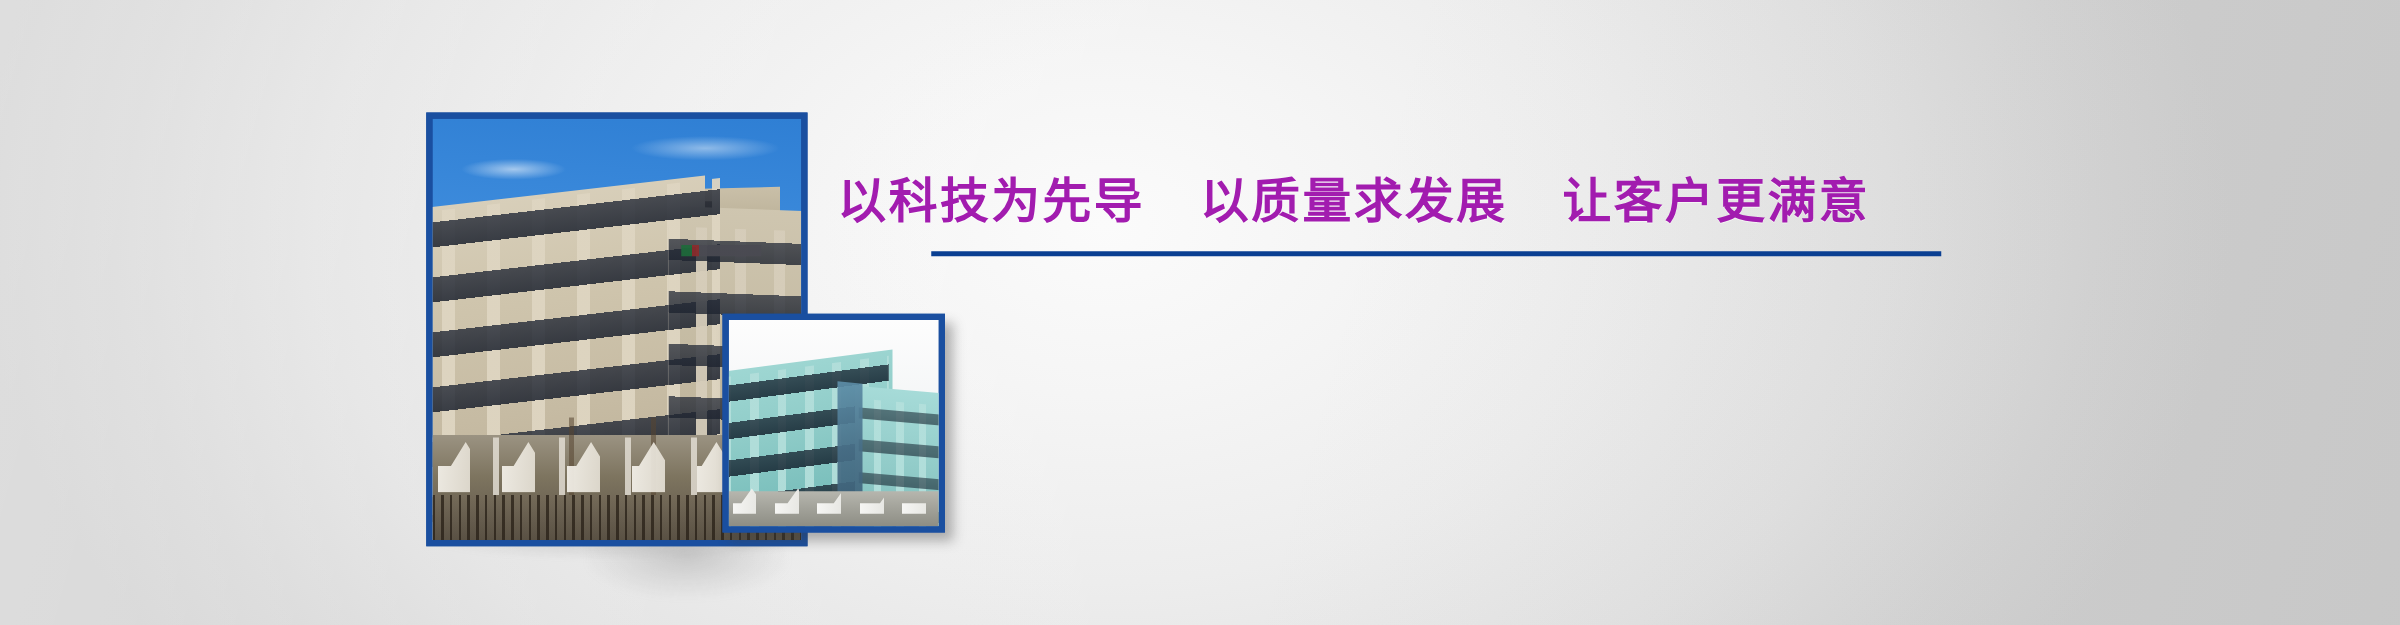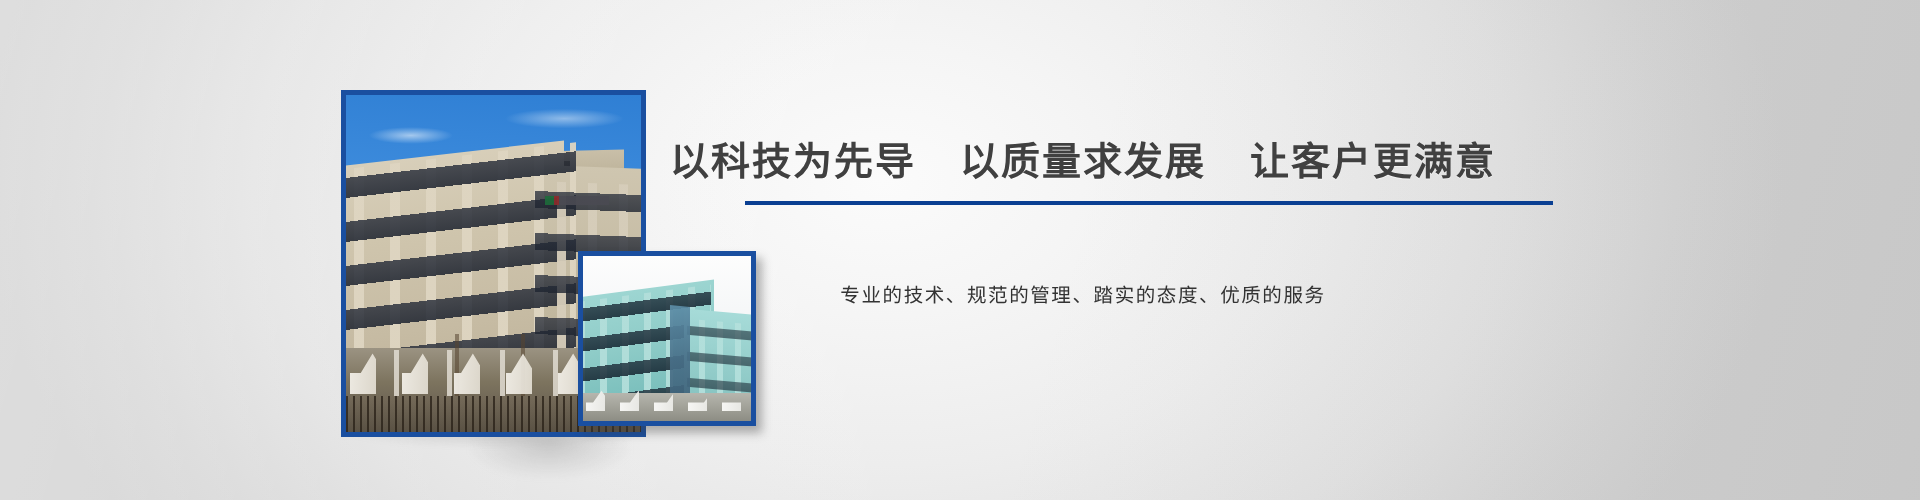--- a/index.html
+++ b/index.html
@@ -269,21 +269,21 @@
   }
   .headline {
     position:absolute;
     left:0; top:142px;
     width:966px;
     text-align:center;
     font-size:39px;
     line-height:1.0;
     font-weight:700;
     letter-spacing:2px;
-    color:#404040;
+    color:#a21caf;
     white-space:nowrap;
     text-shadow:0 1px 0 rgba(255,255,255,0.55);
   }
   .headline .seg { display:inline-block; }
   .headline .gap { display:inline-block; width:44px; }
 
   .divider {
     position:absolute;
     left:145px; top:201px;
     width:808px; height:4px;
@@ -348,17 +348,16 @@
   </div>
 
   <div class="text-block">
 
     <div class="headline">
       <span class="seg">以科技为先导</span><span class="gap"></span><span class="seg">以质量求发展</span><span class="gap"></span><span class="seg">让客户更满意</span>
     </div>
 
     <div class="divider"></div>
 
-    <div class="subtitle">专业的技术、规范的管理、踏实的态度、优质的服务</div>
 
   </div>
 
 </div>
 
 </body></html>

